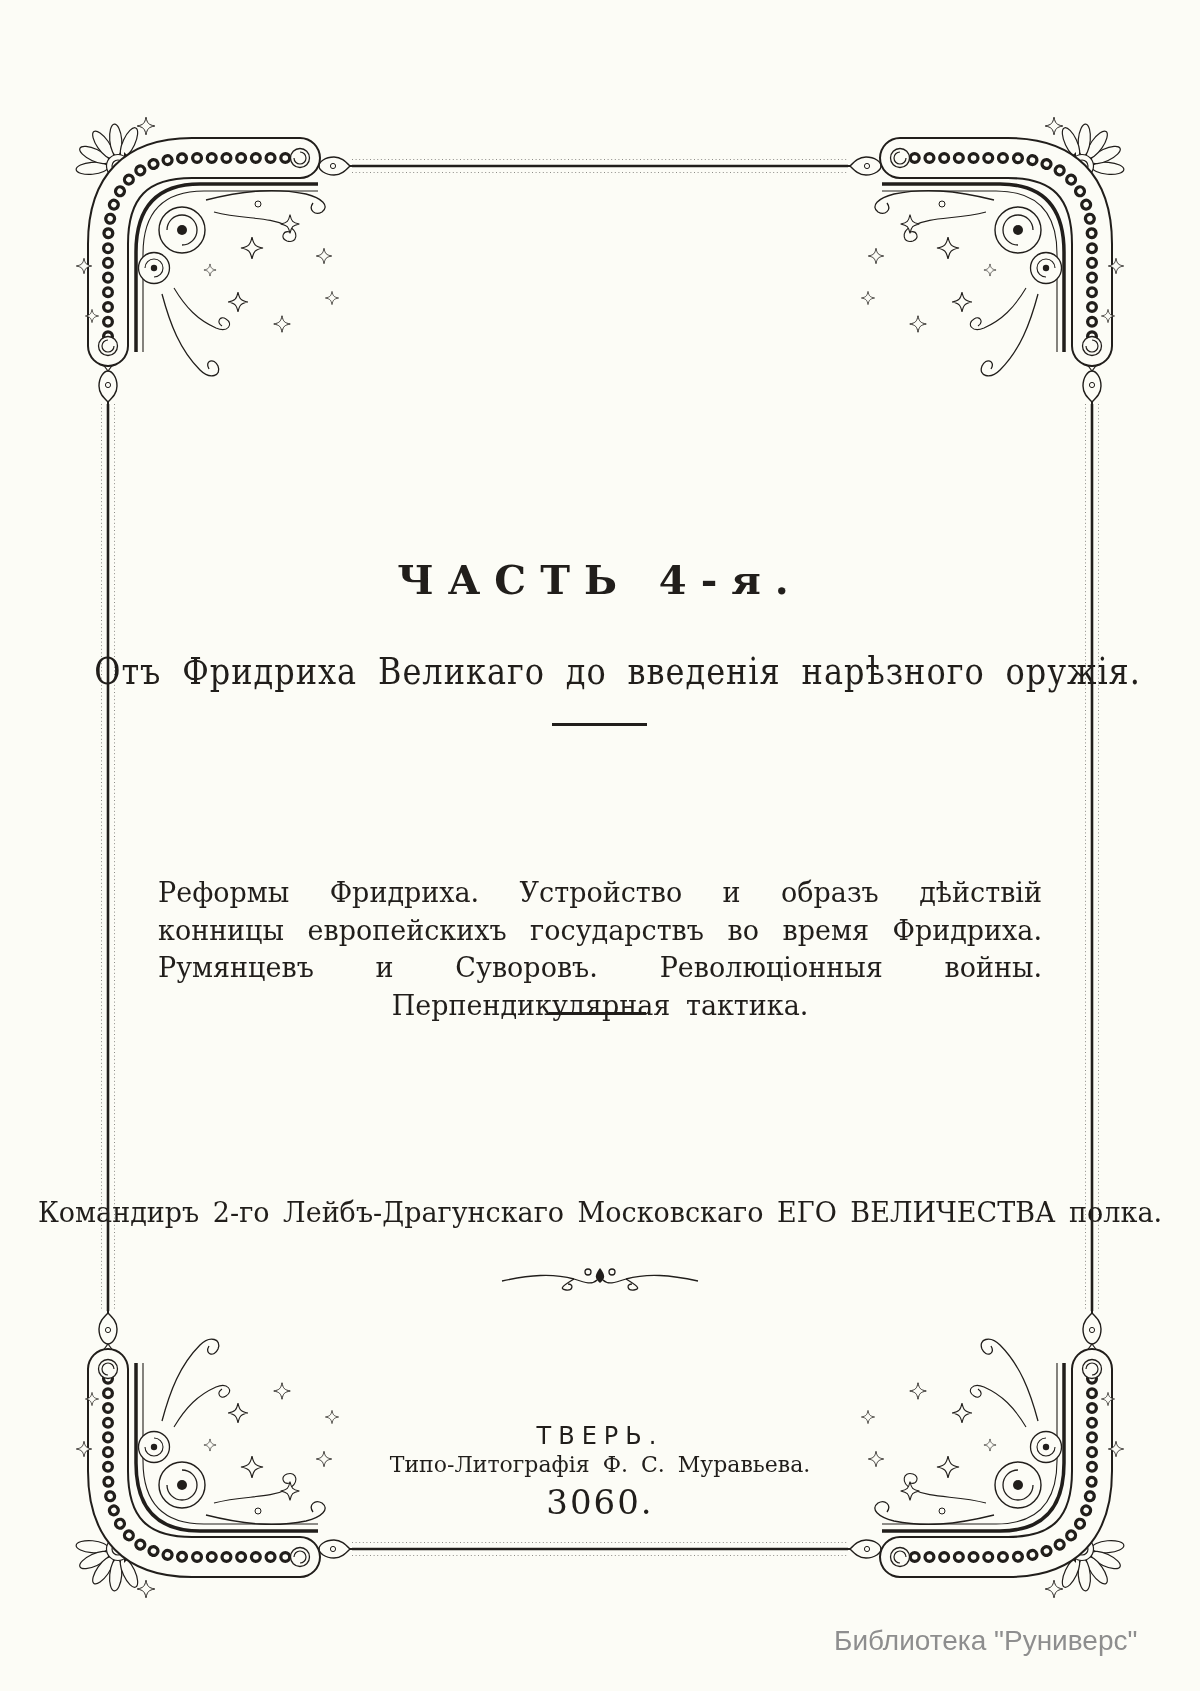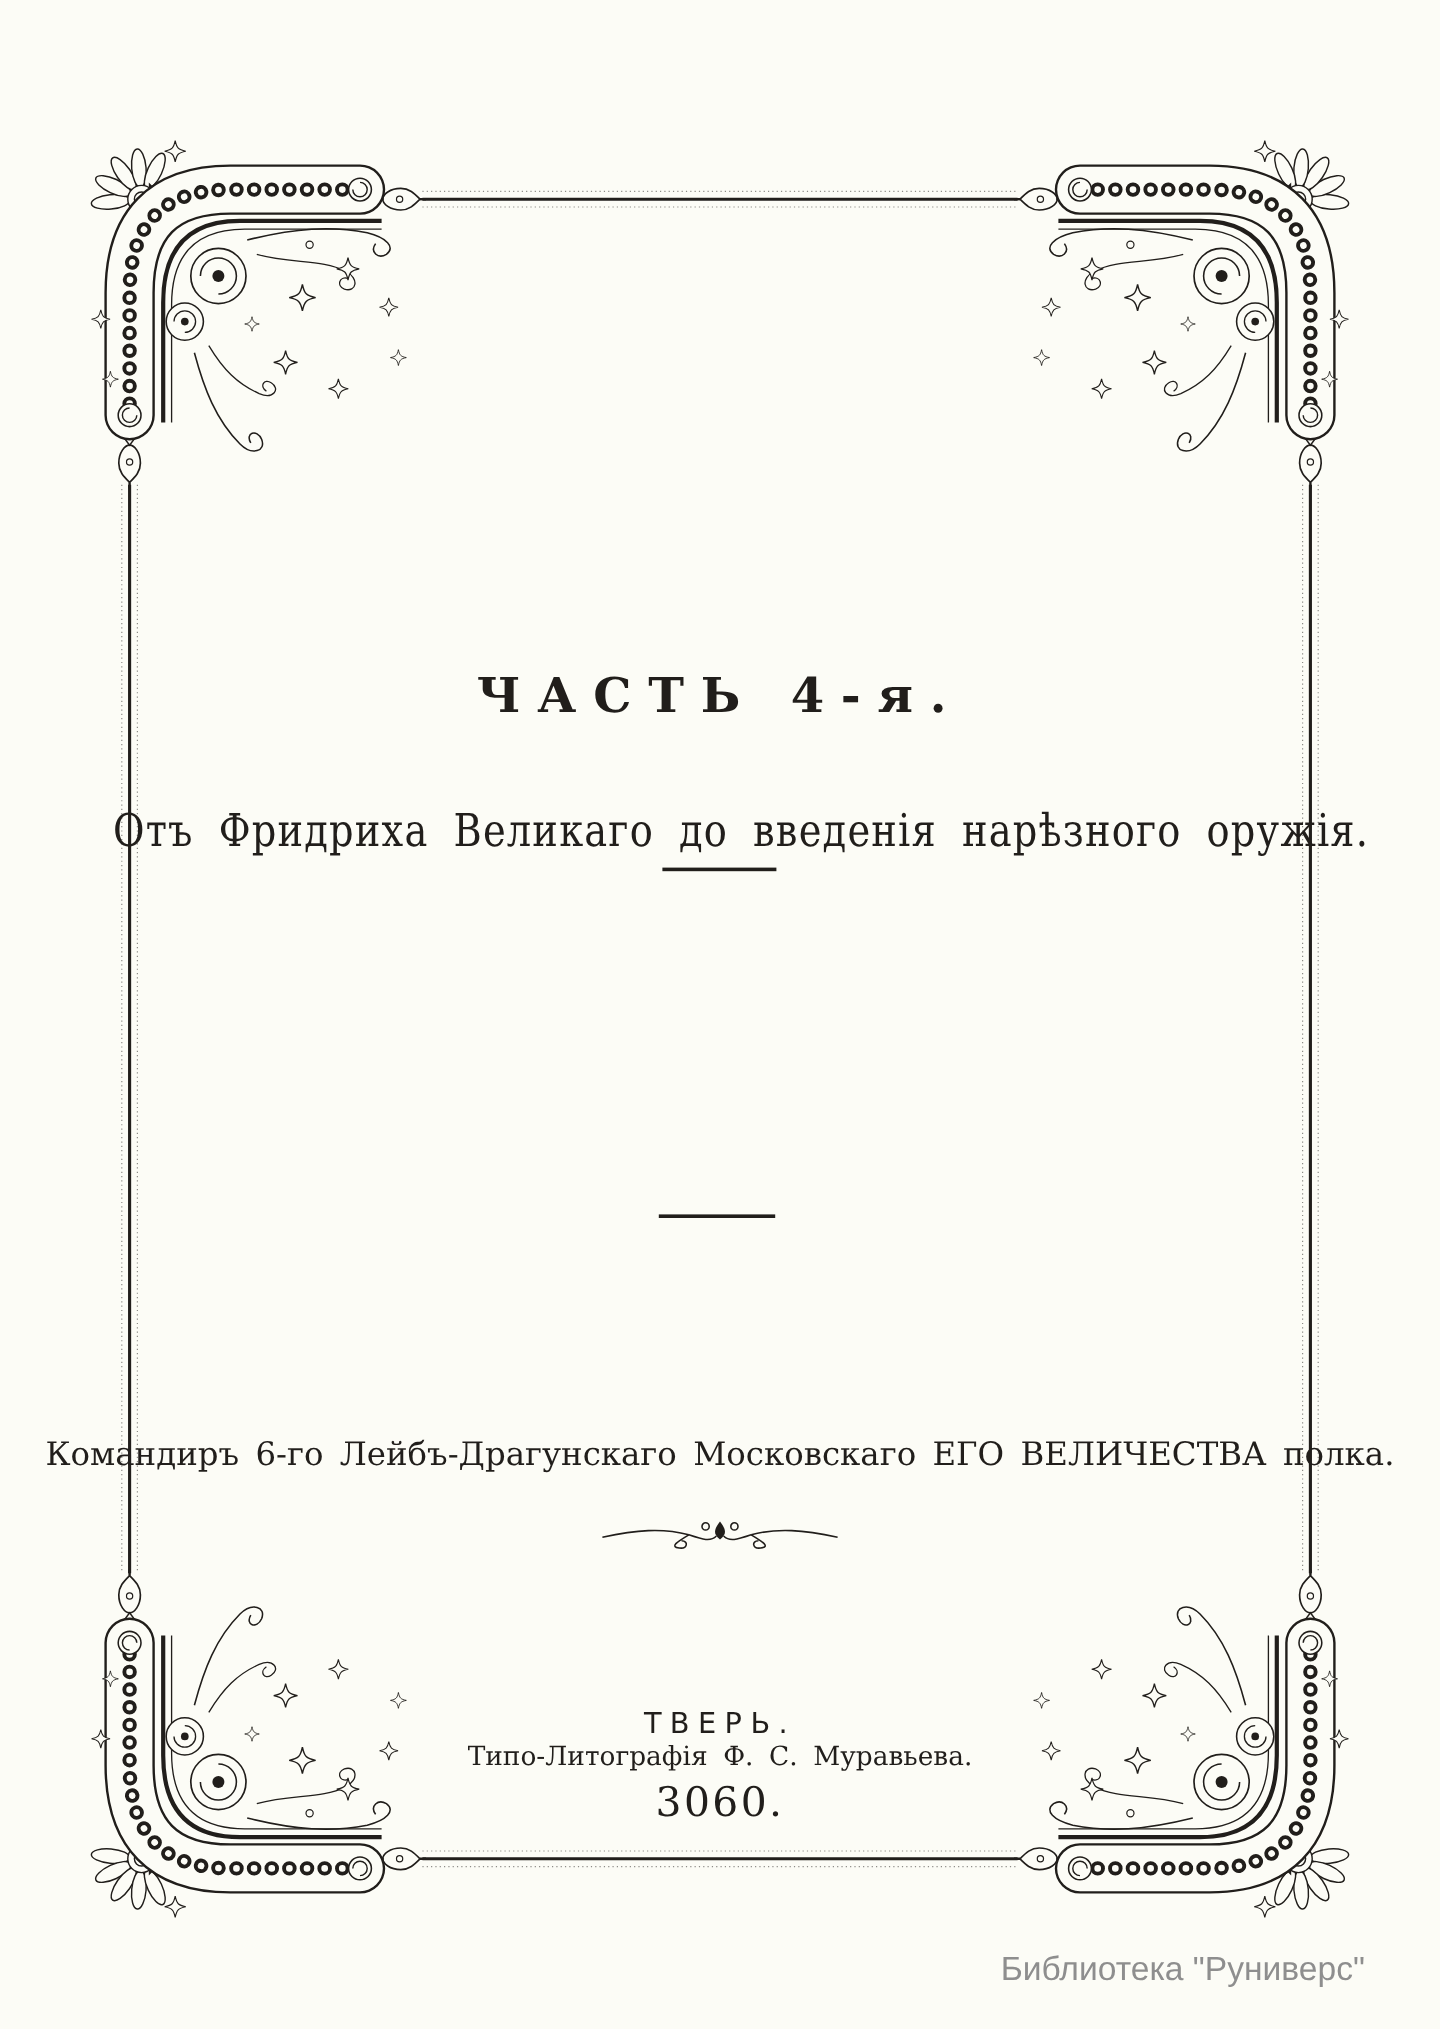--- a/index.html
+++ b/index.html
@@ -17,21 +17,21 @@
   .nowrap{white-space:nowrap;}
 
   
   .book-title{top:392px;height:146px;line-height:146px;}
   .book-title .inner{
     display:inline-block;
     font-weight:bold;font-size:80px;letter-spacing:0.10em;word-spacing:0.40em;
     transform:scale(0.86,1.55);transform-origin:center;
   }
   .part-line{top:556px;font-weight:bold;font-size:40px;letter-spacing:14px;}
-  .subtitle{top:672px;padding-left:36px;}
+  .subtitle{top:651px;padding-left:36px;}
   .subtitle .inner{
     display:inline-block;font-size:33px;letter-spacing:1px;word-spacing:10px;
     transform:scale(0.97,1.14);transform-origin:center;
   }
   .rule{position:absolute;background:#211e1b;}
   .rule-1{left:552px;top:723px;width:95px;height:3px;}
   .rule-2{left:549px;top:1012px;width:97px;height:3px;}
   .section-heading{top:816px;font-weight:bold;font-size:42px;letter-spacing:12px;}
   .section-summary{
     top:874px;left:158px;right:auto;width:884px;
@@ -166,26 +166,27 @@
 
   <div class="abs part-line">ЧАСТЬ 4-я.</div>
 
   <div class="abs subtitle nowrap">
     <span class="inner">Отъ Фридриха Великаго до введенія нарѣзного оружія.</span>
   </div>
 
   <div class="rule rule-1"></div>
 
 
+  <div class="abs section-summary">Реформы Фридриха. Устройство и образъ дѣйствій конницы европейскихъ государствъ во время Фридриха. Румянцевъ и Суворовъ. Революціонныя войны. Перпендикулярная тактика.</div>
 
   <div class="rule rule-2"></div>
 
 
 
-  <div class="abs command-line">Командиръ 6-го Лейбъ-Драгунскаго Московскаго ЕГО ВЕЛИЧЕСТВА полка.</div>
+  <div class="abs command-line">Командиръ 2-го Лейбъ-Драгунскаго Московскаго ЕГО ВЕЛИЧЕСТВА полка.</div>
 
   <svg class="flourish" viewBox="0 0 200 34" xmlns="http://www.w3.org/2000/svg">
     <g stroke="#211e1b" fill="none" stroke-width="1.3">
       <path d="M2,19 C30,13 52,11 74,17"></path>
       <path d="M74,17 C86,21 92,23 97,18"></path>
       <path d="M74,17 C64,23 58,27 66,28 C73,29 74,22 68,22"></path>
       <path d="M198,19 C170,13 148,11 126,17"></path>
       <path d="M126,17 C114,21 108,23 103,18"></path>
       <path d="M126,17 C136,23 142,27 134,28 C127,29 126,22 132,22"></path>
       <circle cx="88" cy="10" r="3"></circle>

